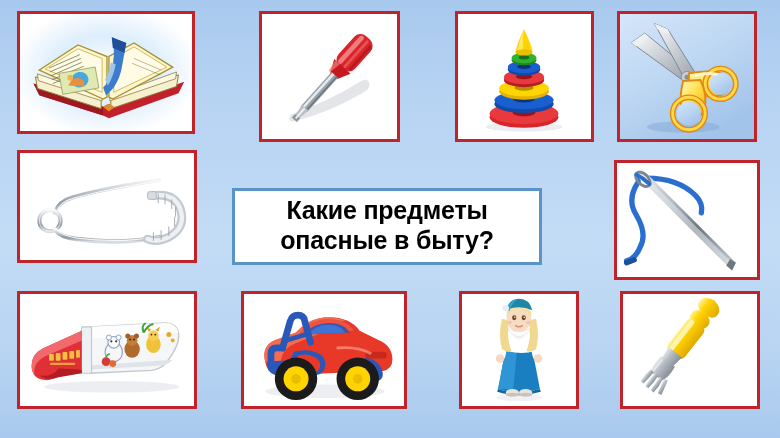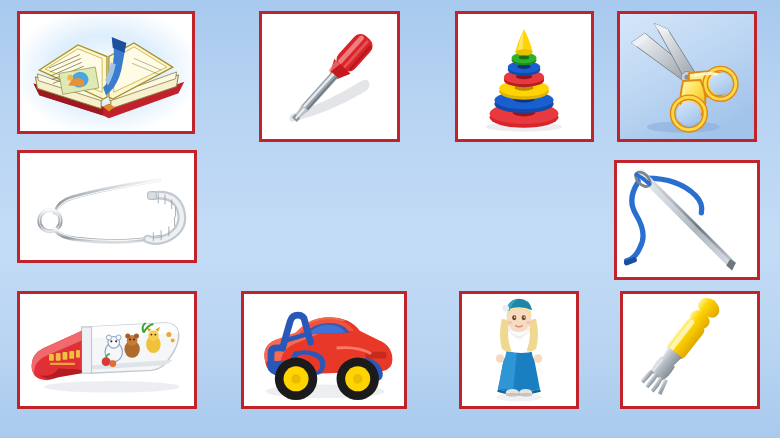--- a/index.html
+++ b/index.html
@@ -249,20 +249,23 @@
         <line x1="160" y1="66" x2="160" y2="76"></line>
         <line x1="154" y1="76" x2="154" y2="86"></line>
         <line x1="146" y1="80" x2="146" y2="90"></line>
         <line x1="138" y1="82" x2="138" y2="91"></line>
       </g>
 
       <rect x="132" y="40" width="9" height="8" rx="2" fill="#d8dde2" stroke="#a5acb3" stroke-width="0.8"></rect>
     </svg>
   </div>
 
+  <div class="title-box" style="left:232px; top:188px; width:310px; height:77px;">
+    <div class="title-text">Какие предметы опасные в быту?</div>
+  </div>
 
   <div class="card" style="left:614px; top:160px; width:146px; height:120px;">
     <svg class="art" viewBox="0 0 146 120" preserveAspectRatio="none">
       <rect x="0" y="0" width="146" height="120" fill="#ffffff"></rect>
       <defs>
         <linearGradient id="ndl" x1="0" y1="0" x2="1" y2="1">
           <stop offset="0%" stop-color="#f2f5f8"></stop>
           <stop offset="35%" stop-color="#b3bac1"></stop>
           <stop offset="60%" stop-color="#6f777f"></stop>
           <stop offset="100%" stop-color="#cdd3d9"></stop>

